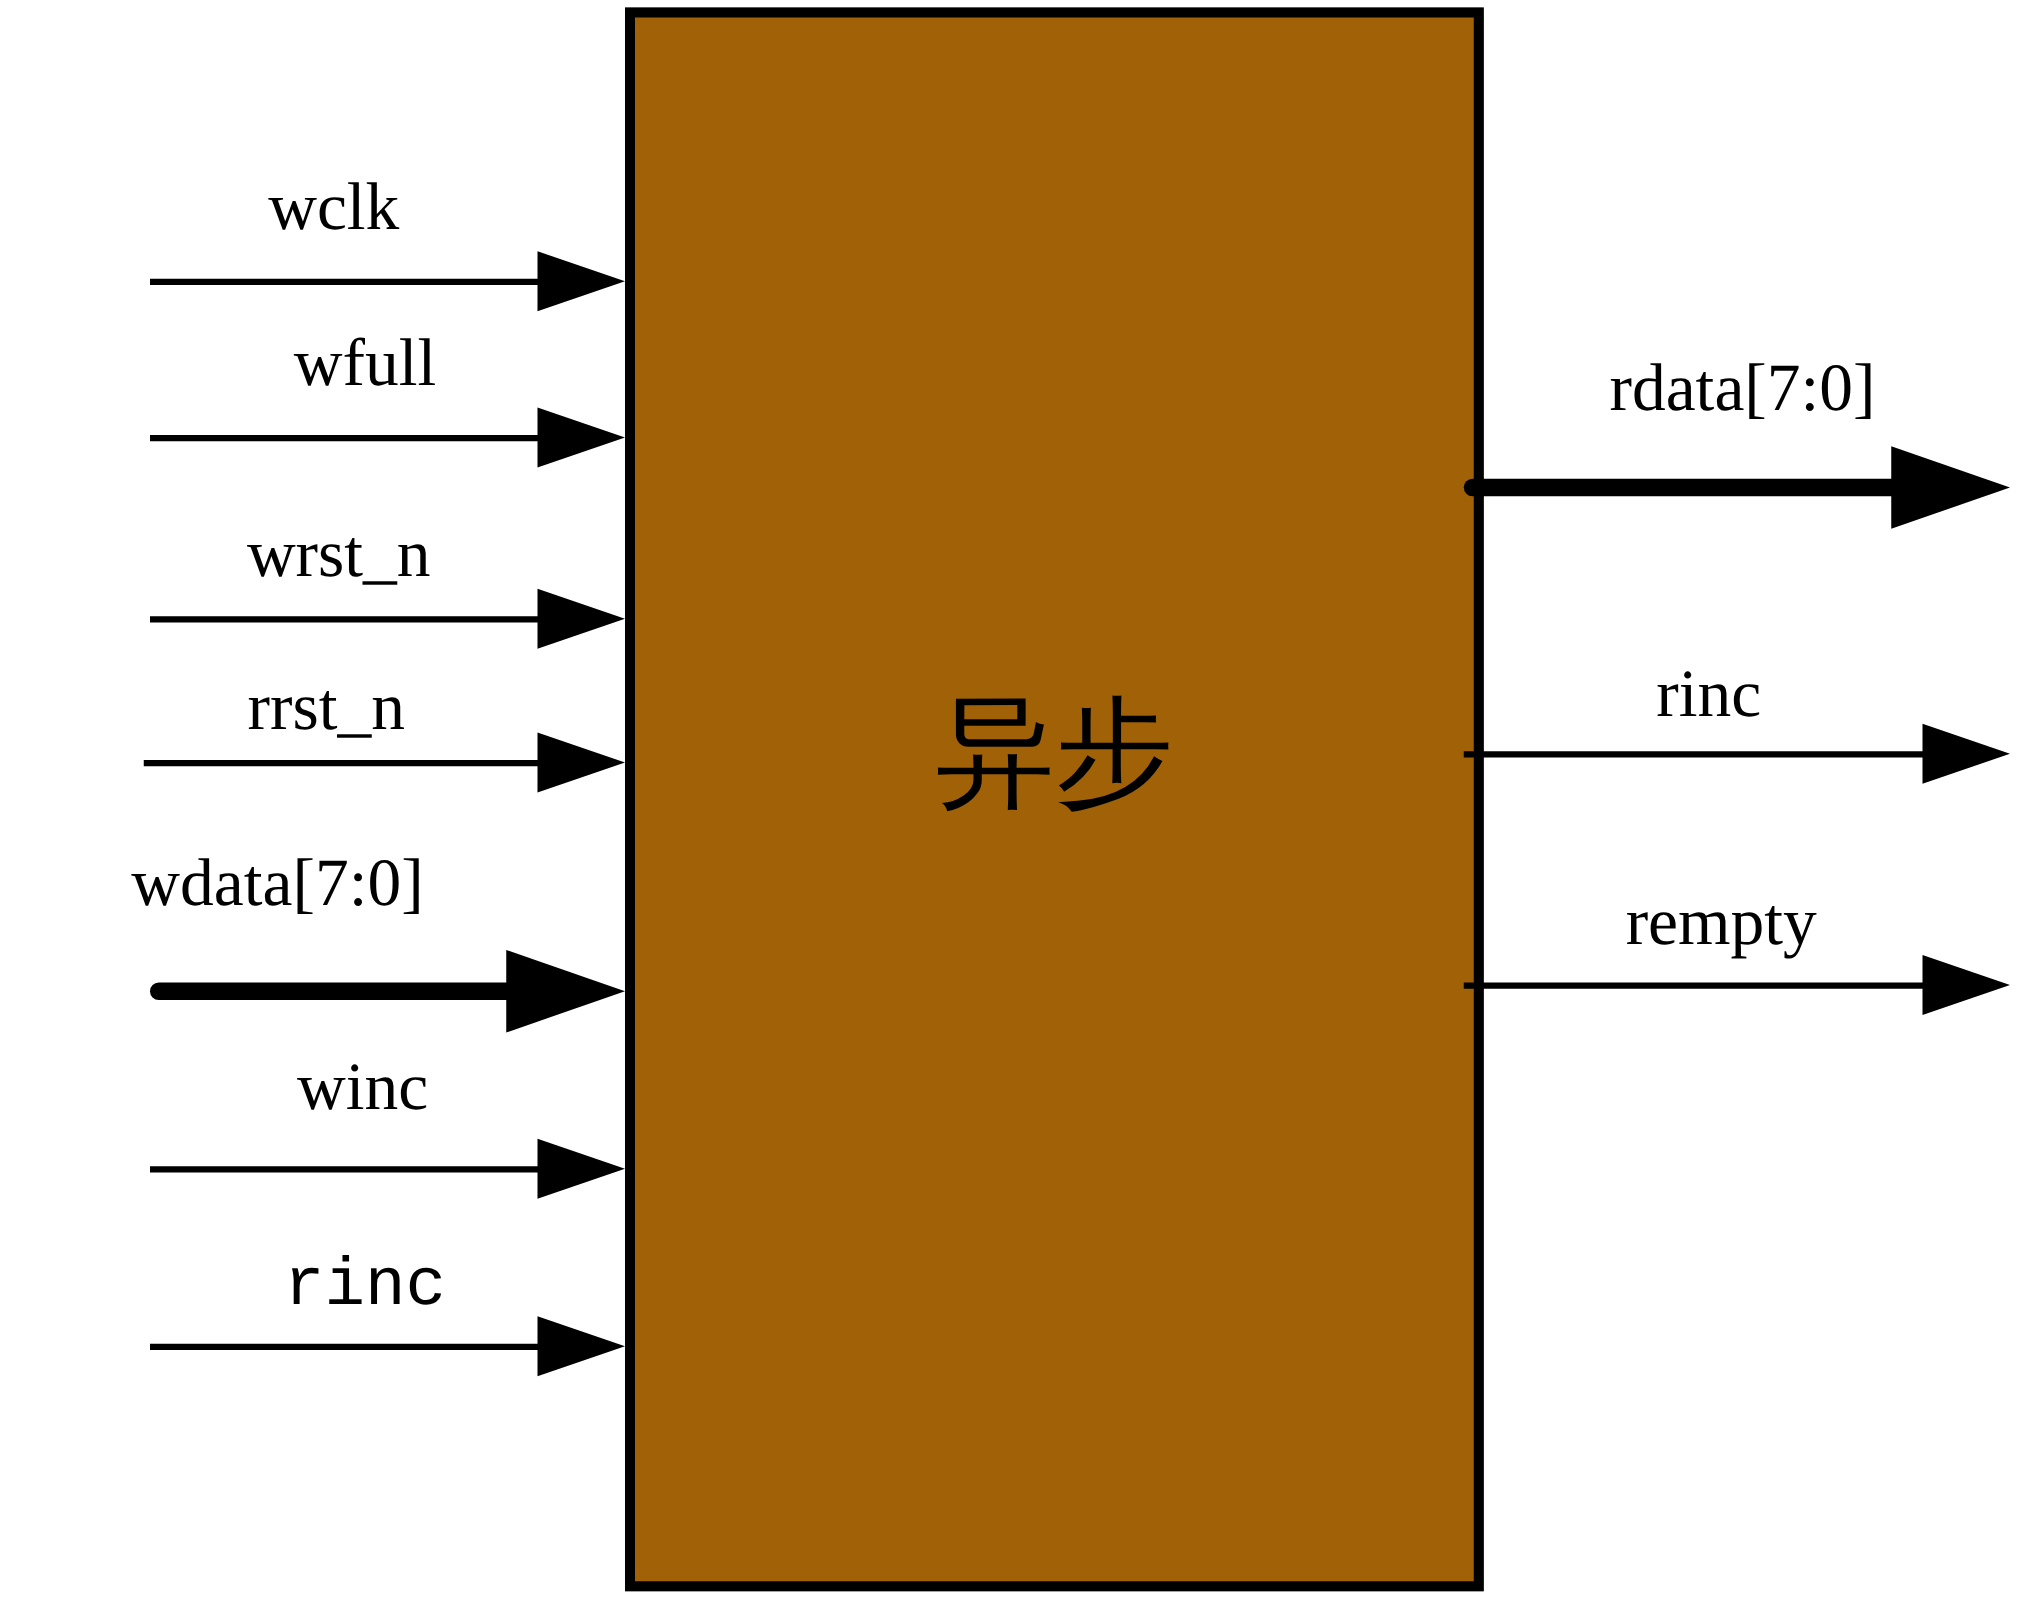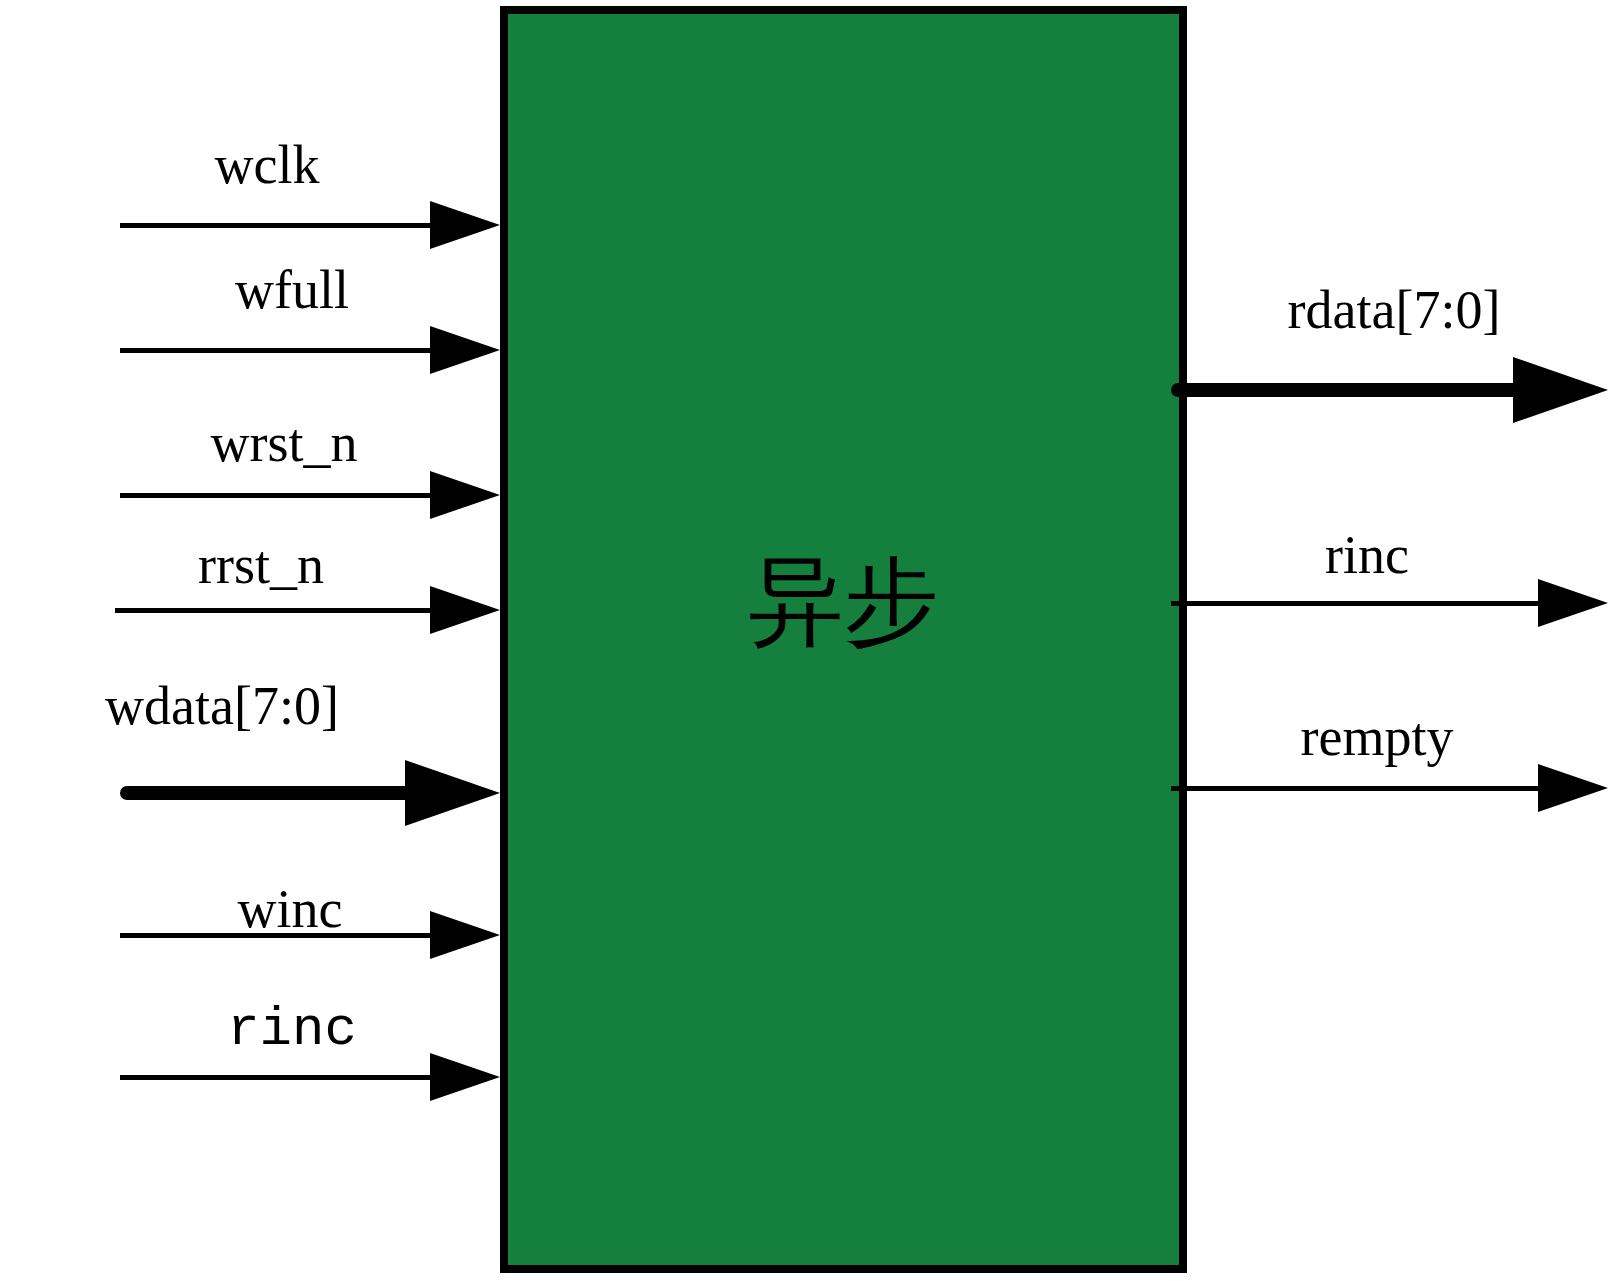--- a/index.html
+++ b/index.html
@@ -16,21 +16,21 @@
     overflow: hidden;
     color: #000000;
   }
   .fifo-box {
     position: absolute;
     left: 500px;
     top: 6px;
     width: 671px;
     height: 1251px;
     border: 8px solid #000000;
-    background: #15803d;
+    background: #a16207;
     display: flex;
     align-items: center;
     justify-content: center;
   }
   .fifo-box-label {
     text-align: center;
     font-size: 95px;
     line-height: 123px;
     color: #000000;
     margin-top: -75px;
@@ -90,39 +90,39 @@
     <div class="arrowhead thin" style="left:430px; top:201px;"></div>
   </div>
 
   <div class="signal">
     <div class="signal-label" style="left:42px; top:245px;">wfull</div>
     <div class="wire thin" style="left:120px; top:348px; width:350px;"></div>
     <div class="arrowhead thin" style="left:430px; top:326px;"></div>
   </div>
 
   <div class="signal">
-    <div class="signal-label" style="left:34px; top:398px;">wrst_n</div>
+    <div class="signal-label" style="left:21px; top:398px;">wrst_n</div>
     <div class="wire thin" style="left:120px; top:493px; width:350px;"></div>
     <div class="arrowhead thin" style="left:430px; top:471px;"></div>
   </div>
 
   <div class="signal">
     <div class="signal-label" style="left:11px; top:520px;">rrst_n</div>
     <div class="wire thin" style="left:115px; top:608px; width:355px;"></div>
     <div class="arrowhead thin" style="left:430px; top:586px;"></div>
   </div>
 
   <div class="signal">
     <div class="signal-label" style="left:-28px; top:661px;">wdata[7:0]</div>
     <div class="wire thick" style="left:120px; top:786px; width:360px;"></div>
     <div class="arrowhead thick" style="left:405px; top:760px;"></div>
   </div>
 
   <div class="signal">
-    <div class="signal-label" style="left:40px; top:864px;">winc</div>
+    <div class="signal-label" style="left:40px; top:824px;">winc</div>
     <div class="wire thin" style="left:120px; top:933px; width:350px;"></div>
     <div class="arrowhead thin" style="left:430px; top:911px;"></div>
   </div>
 
   <div class="signal">
     <div class="signal-label" style="left:42px; top:985px;font-family:Liberation Mono, monospace;">rinc</div>
     <div class="wire thin" style="left:120px; top:1075px; width:350px;"></div>
     <div class="arrowhead thin" style="left:430px; top:1053px;"></div>
   </div>
 

